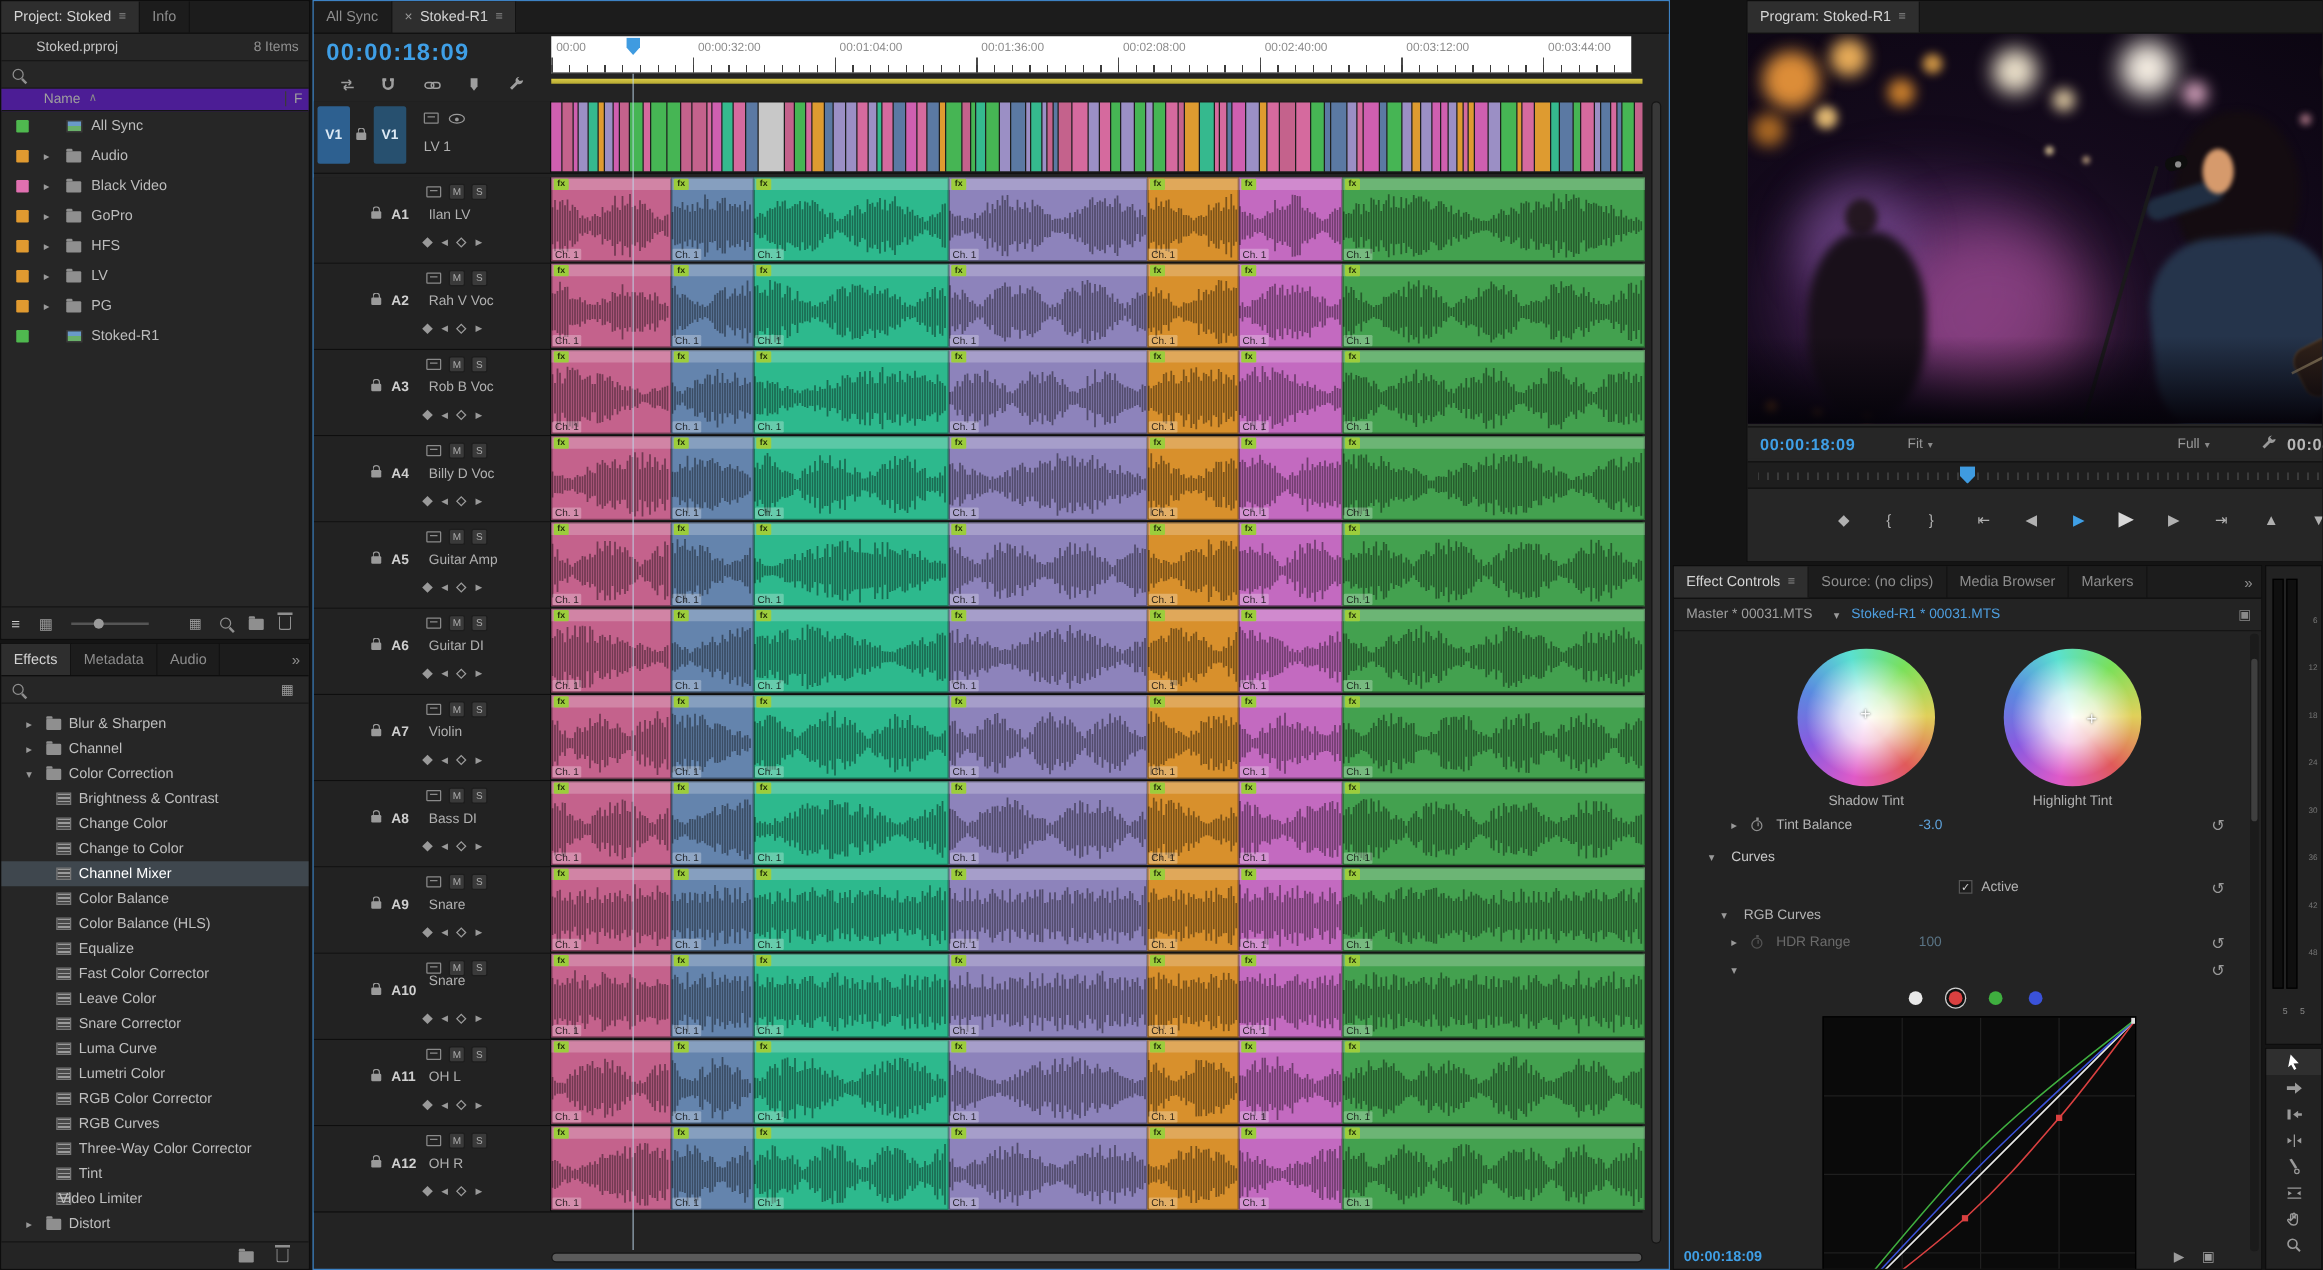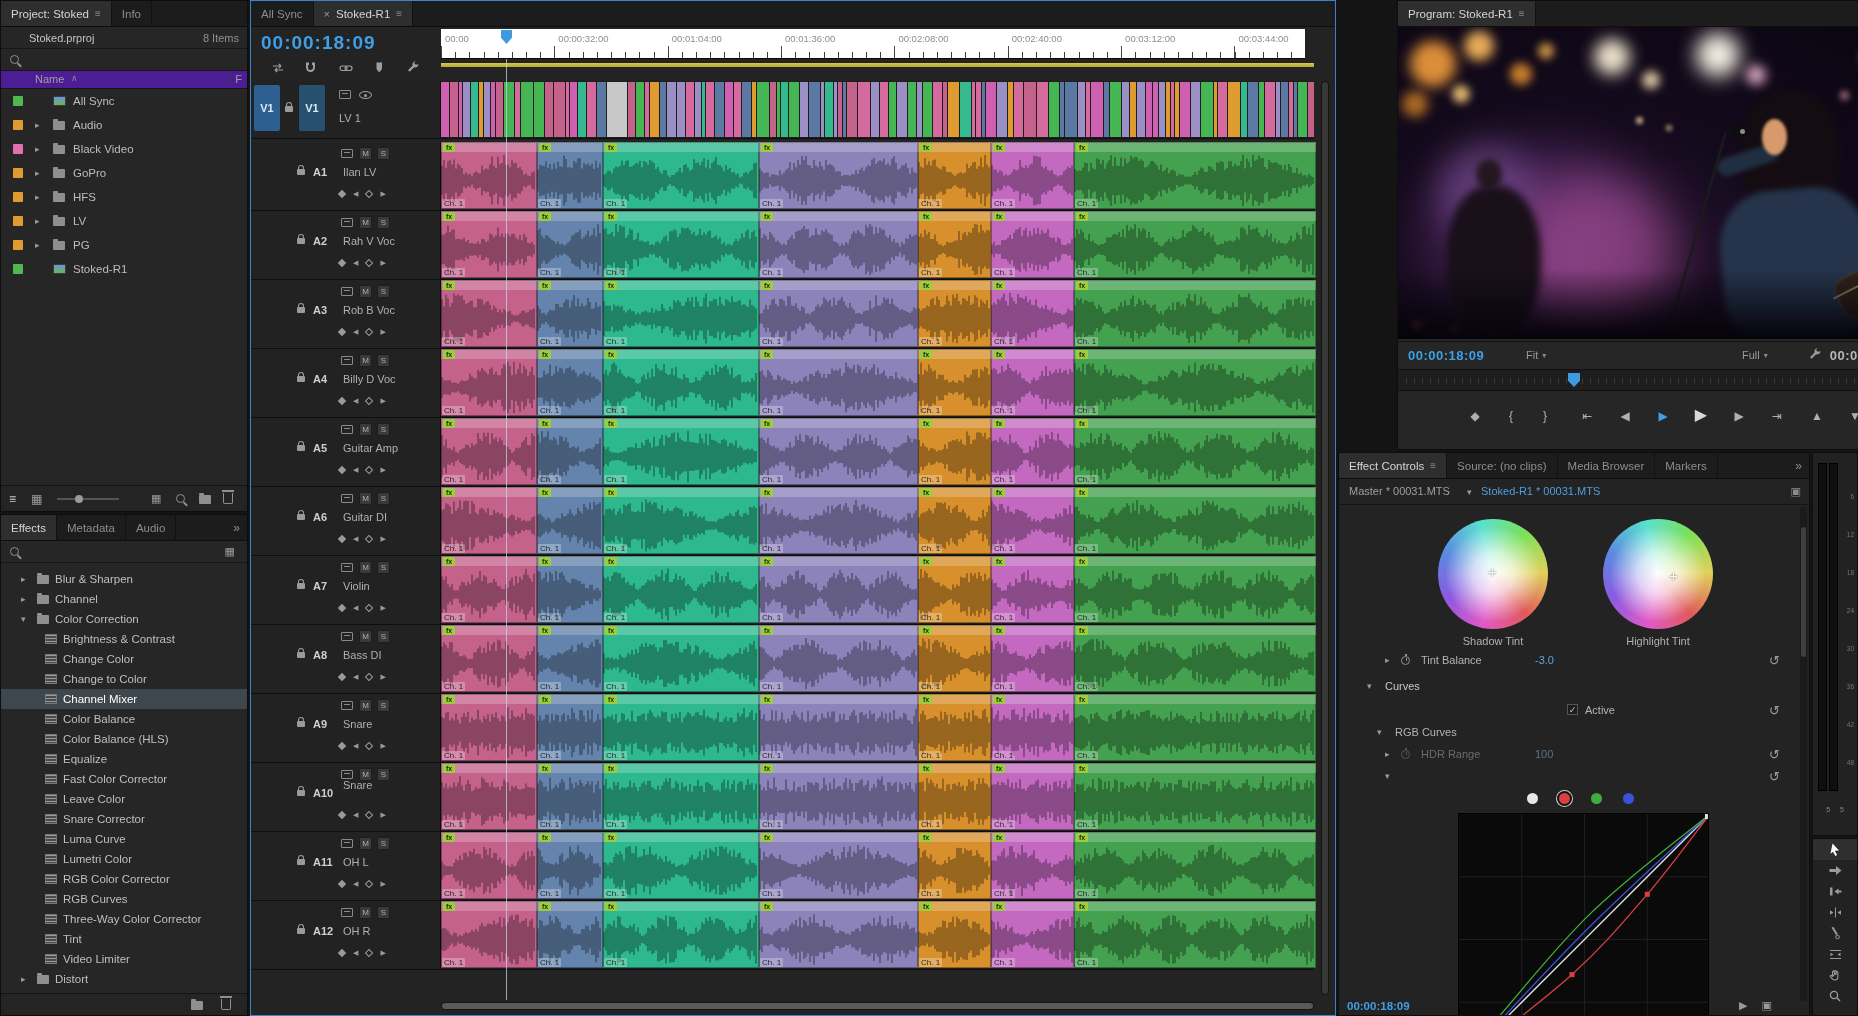--- a/index.html
+++ b/index.html
@@ -340,21 +340,21 @@
         <div class="fxrow">
           <span class="effect-ic" style="left:44px"></span>
           <span class="fxlabel" style="left:62px">Three-Way Color Corrector</span>
         </div>
         <div class="fxrow">
           <span class="effect-ic" style="left:44px"></span>
           <span class="fxlabel" style="left:62px">Tint</span>
         </div>
         <div class="fxrow">
           <span class="effect-ic" style="left:44px"></span>
-          <span class="fxlabel" style="left:62px">Video Limiter</span>
+          <span class="fxlabel" style="left:46px">Video Limiter</span>
         </div>
         <div class="fxrow">
           <span class="tri" style="left:20px">▸</span>
           <span class="folder-ic" style="left:36px"></span>
           <span class="fxlabel" style="left:54px">Distort</span>
         </div>
       </div>
     <div id="fx-footer">
       <span class="folder-ic"></span>
       <span class="trash"></span>

